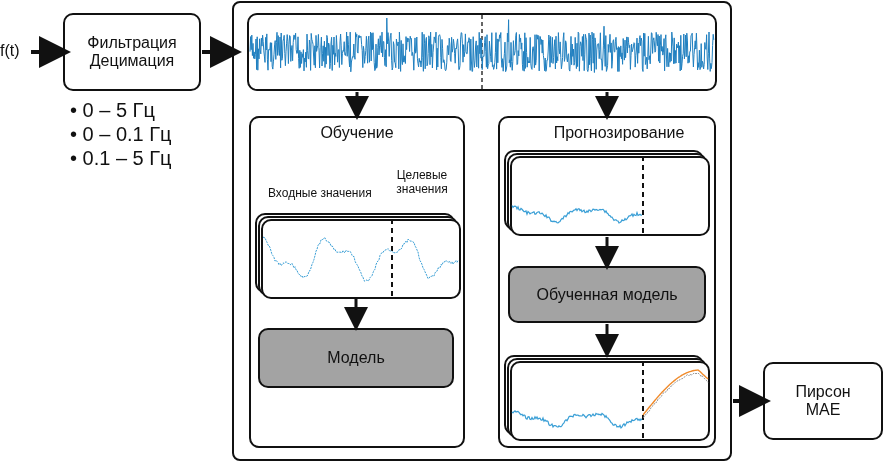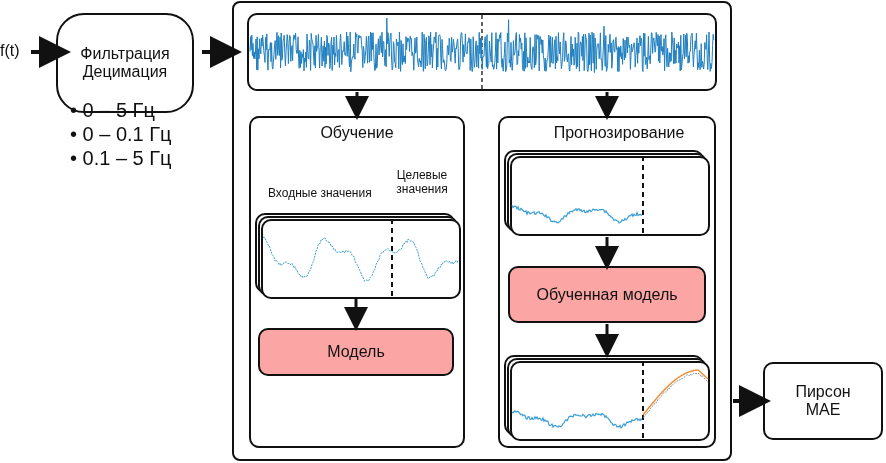--- a/index.html
+++ b/index.html
@@ -1,32 +1,32 @@
 <!DOCTYPE html>
 <html><head>
 <meta charset="utf-8">
 <style>
   html, body { margin: 0; padding: 0; background: #ffffff; }
   body { width: 886px; height: 463px; position: relative; overflow: hidden;
          font-family: "Liberation Sans", sans-serif; color: #111; }
   .abs { position: absolute; }
   .box { position: absolute; border: 2px solid #111; border-radius: 10px; background: #fff; box-sizing: border-box; }
-  .green { background: #fca5a5; }
+  .green { background: #a3a3a3; }
   .centered { display: flex; flex-direction: column; align-items: center; justify-content: center; text-align: center; }
   .t18 { font-size: 18px; line-height: 22px; }
   .t16 { font-size: 16px; }
   .t12 { font-size: 12px; line-height: 14px; }
   svg.overlay { position: absolute; left: 0; top: 0; }
 </style>
 </head>
 <body>
 
 <div class="abs t18" style="left:0;top:40px;font-size:16px;">f(t)</div>
 
-<div class="box centered" style="left:56px;top:13px;width:138px;height:100px;border-radius:28px;">
+<div class="box centered" style="left:63px;top:13px;width:138px;height:78px;">
   <div class="t16">Фильтрация</div>
   <div class="t16">Децимация</div>
 </div>
 
 <div class="abs" style="left:70px;top:98px;font-size:20px;line-height:24px;">
   <div>• <span>0 – 5 Гц</span></div>
   <div>• <span>0 – 0.1 Гц</span></div>
   <div>• <span>0.1 – 5 Гц</span></div>
 </div>
 
@@ -39,21 +39,21 @@
 <div class="abs t12" style="left:268px;top:186px;">Входные значения</div>
 <div class="abs t12" style="left:388px;top:168px;width:68px;text-align:center;">
   <div>Целевые</div>
   <div>значения</div>
 </div>
 
 <div class="box" style="left:255px;top:213px;width:200px;height:80px;"></div>
 <div class="box" style="left:258px;top:216px;width:200px;height:80px;"></div>
 <div class="box" style="left:261px;top:219px;width:200px;height:80px;"></div>
 
-<div class="box green centered t16" style="left:258px;top:328px;width:196px;height:48px;text-align:right;">
+<div class="box green centered t16" style="left:258px;top:328px;width:196px;height:60px;text-align:right;">
   <span>Модель</span>
 </div>
 
 <div class="box" style="left:498px;top:116px;width:218px;height:332px;"></div>
 <div class="abs t16" style="left:498px;width:242px;top:124px;text-align:center;">Прогнозирование</div>
 
 <div class="box" style="left:504px;top:150px;width:200px;height:80px;"></div>
 <div class="box" style="left:507px;top:153px;width:200px;height:80px;"></div>
 <div class="box" style="left:510px;top:156px;width:200px;height:80px;"></div>
 

